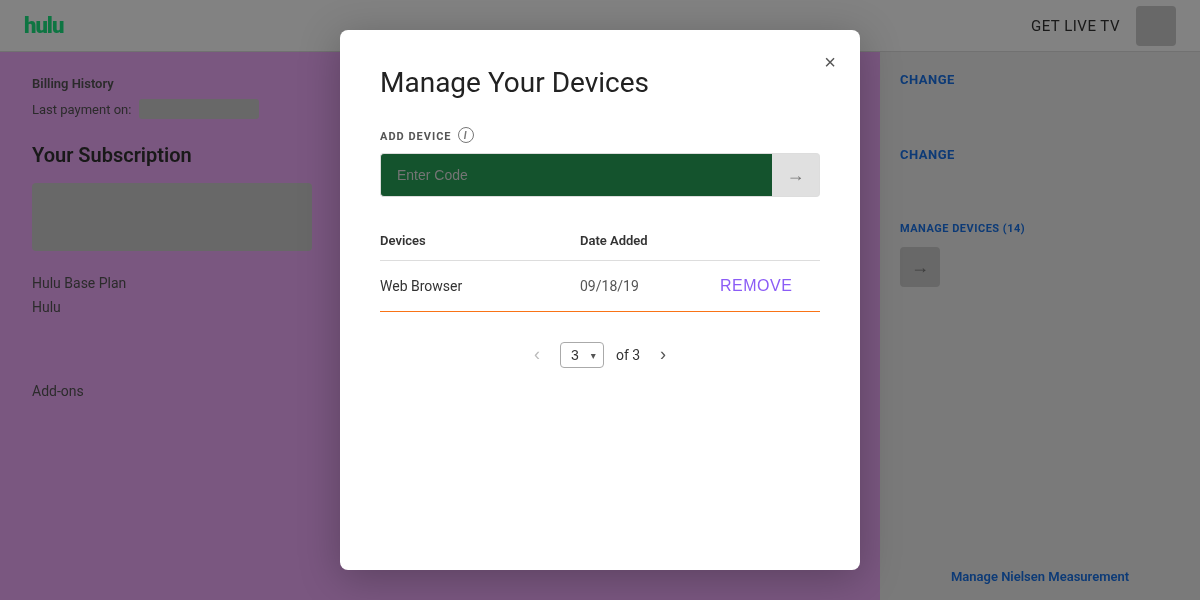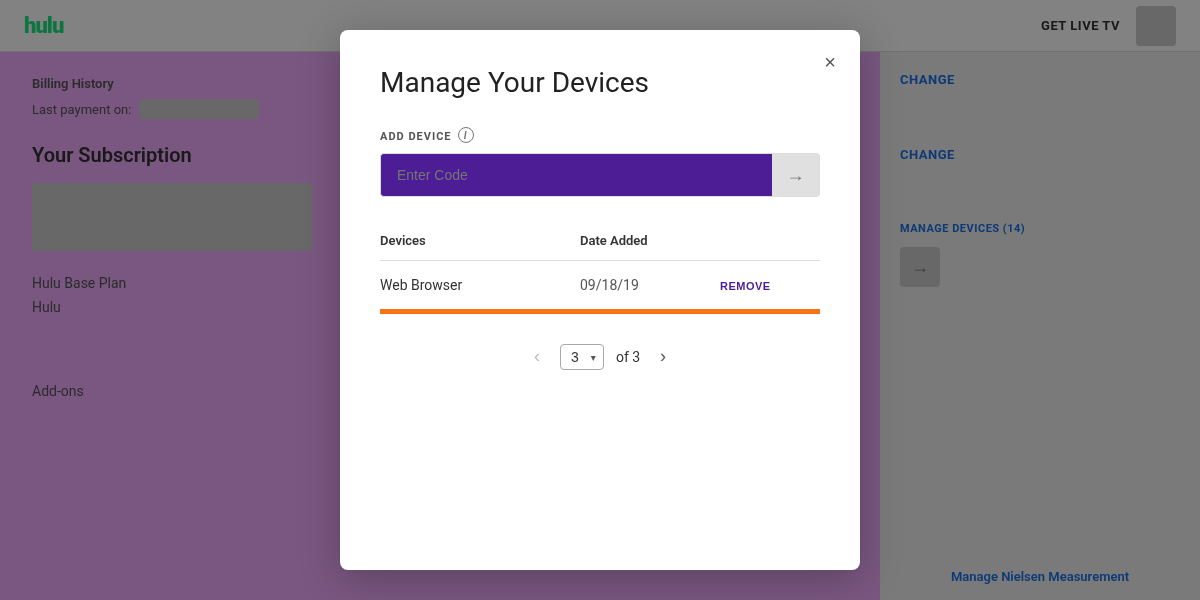--- a/index.html
+++ b/index.html
@@ -39,22 +39,22 @@
       letter-spacing: -1px;
     }
 
     .header-right {
       display: flex;
       align-items: center;
       gap: 16px;
     }
 
     .get-live-tv {
-      font-size: 13px;
-      font-weight: 700;
+      font-size: 15px;
+      font-weight: 400;
       color: #333;
       letter-spacing: 0.5px;
     }
 
     .header-avatar {
       width: 40px;
       height: 40px;
       background: #ccc;
       border-radius: 4px;
     }
@@ -247,21 +247,21 @@
 
     .enter-code-input {
       flex: 1;
       height: 44px;
       border: 1px solid #ddd;
       border-right: none;
       border-radius: 4px 0 0 4px;
       padding: 0 16px;
       font-size: 14px;
       color: #999;
-      background: #4c1d95;
+      background: #14532d;
       outline: none;
     }
 
     .add-device-btn {
       width: 48px;
       height: 44px;
       background: #e0e0e0;
       border: 1px solid #ddd;
       border-left: none;
       border-radius: 0 4px 4px 0;
@@ -288,39 +288,39 @@
     }
 
     .devices-table th:nth-child(2) {
       padding-left: 0;
     }
 
     .devices-table td {
       padding: 16px 0;
       font-size: 14px;
       color: #333;
-      border-bottom: 5px solid #f97316;
+      border-bottom: 1px solid #f97316;
       vertical-align: middle;
     }
 
     .devices-table td:first-child {
       width: 200px;
     }
 
     .devices-table td:nth-child(2) {
       width: 140px;
       color: #555;
     }
 
     .remove-btn {
       background: none;
       border: none;
-      color: #4c1d95;
-      font-size: 11px;
-      font-weight: 700;
+      color: #8b5cf6;
+      font-size: 16px;
+      font-weight: 400;
       letter-spacing: 0.5px;
       cursor: pointer;
       text-transform: uppercase;
       padding: 0;
     }
 
     .pagination {
       display: flex;
       align-items: center;
       justify-content: center;

